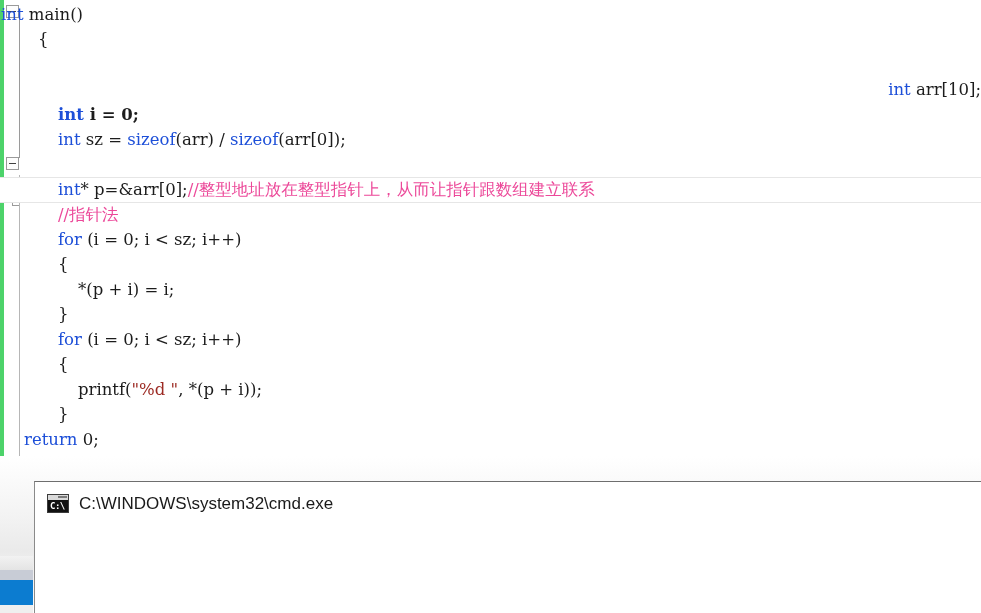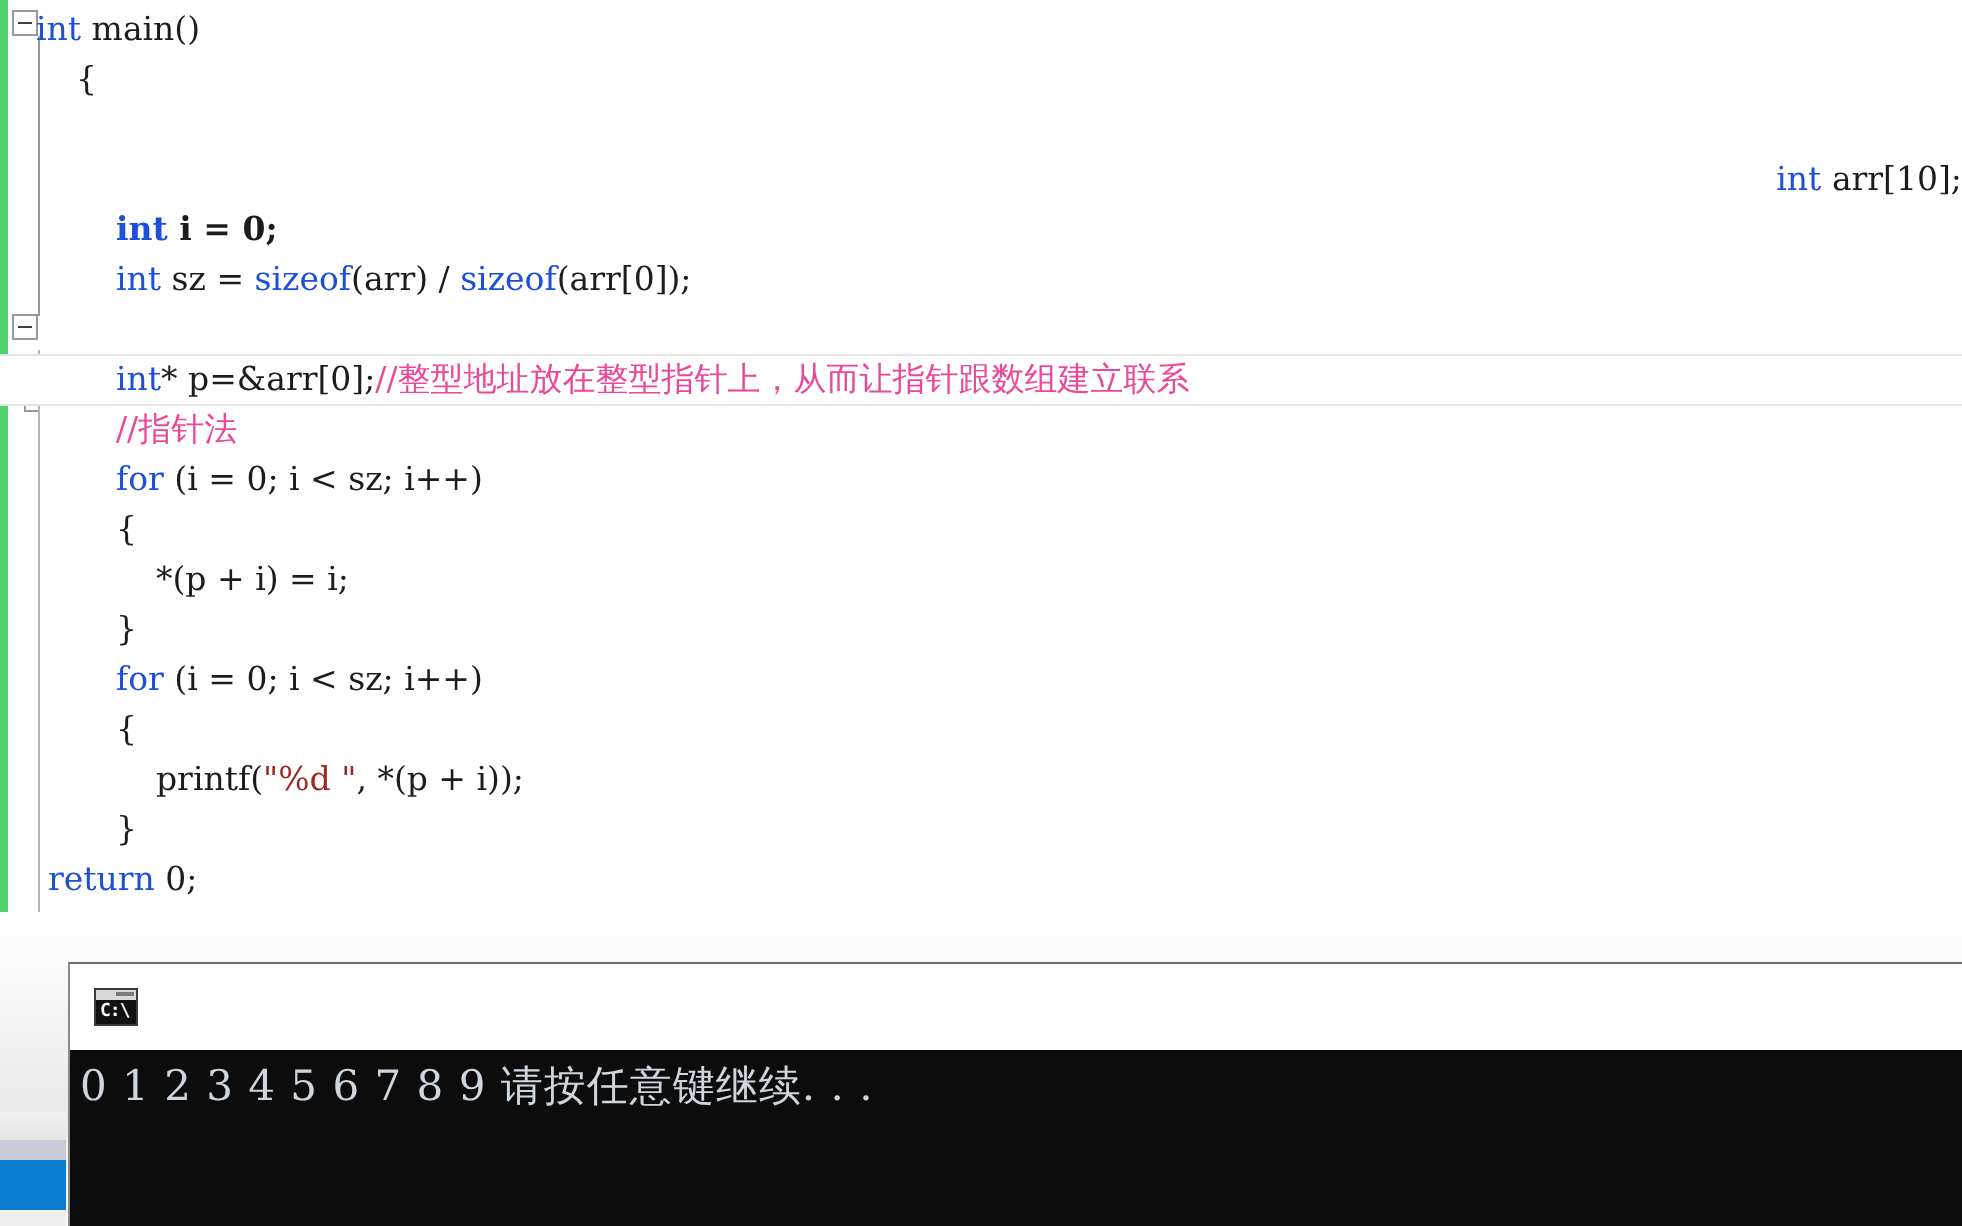--- a/index.html
+++ b/index.html
@@ -246,21 +246,21 @@
     <div class="fold-line thin" style="top:175px;height:285px;"></div>
     <div class="fold-tick" style="left:19px;top:457px;"></div>
     <div class="fold-tick" style="left:12px;top:205px;width:7px;"></div>
     <div class="fold-line" style="left:12px;top:196px;height:10px;"></div>
 
     <div class="fold-box" style="left:6px;top:5px;"></div>
     <div class="fold-box" style="left:6px;top:157px;"></div>
   </div>
 
   <div class="code">
-      <div class="line" style="top: 2px;"><span class="txt" style="padding-left: 18px;"><span class="kw">int</span><span class="pun"> main()</span></span></div>
+      <div class="line" style="top: 2px;"><span class="txt" style="padding-left: 1px;"><span class="kw">int</span><span class="pun"> main()</span></span></div>
       <div class="line" style="top: 27px;"><span class="txt" style="padding-left: 38px;"><span class="pun">{</span></span></div>
       <div class="line" style="top: 52px;"><span class="txt" style="padding-left: 18px;"></span></div>
       <div class="line" style="top: 77px; text-align: right;"><span class="txt" style="padding-left: 58px;"><span class="kw">int</span><span class="pun"> arr[10];</span></span></div>
       <div class="line" style="top: 102px;"><span class="txt" style="padding-left: 58px; font-weight: bold;"><span class="kw">int</span><span class="pun"> i = 0;</span></span></div>
       <div class="line" style="top: 127px;"><span class="txt" style="padding-left: 58px;"><span class="kw">int</span><span class="pun"> sz = </span><span class="kw">sizeof</span><span class="pun">(arr) / </span><span class="kw">sizeof</span><span class="pun">(arr[0]);</span></span></div>
       <div class="line" style="top: 152px;"><span class="txt" style="padding-left: 18px;"></span></div>
       <div class="line current" style="top: 177px;"><span class="txt" style="padding-left: 58px;"><span class="kw">int</span><span class="pun">* p=&amp;arr[0];</span><span class="cmt">//整型地址放在整型指针上，从而让指针跟数组建立联系</span></span></div>
       <div class="line" style="top: 202px;"><span class="txt" style="padding-left: 58px;"><span class="cmt">//指针法</span></span></div>
       <div class="line" style="top: 227px;"><span class="txt" style="padding-left: 58px;"><span class="kw">for</span><span class="pun"> (i = 0; i &lt; sz; i++)</span></span></div>
       <div class="line" style="top: 252px;"><span class="txt" style="padding-left: 58px;"><span class="pun">{</span></span></div>
@@ -285,19 +285,17 @@
   <div class="nub-bottom"></div>
 </div>
 
 <div id="console-window">
 
   <div class="console-titlebar">
     <div class="cmd-icon">
       <div class="bar"></div>
       <div class="prompt">C:\</div>
     </div>
+    <div class="console-title-text">C:\WINDOWS\system32\cmd.exe</div>
   </div>
 
-  <div class="console-body">
-    <div class="console-line">0 1 2 3 4 5 6 7 8 9 请按任意键继续. . .</div>
-  </div>
 
 </div>
 
 </body></html>

